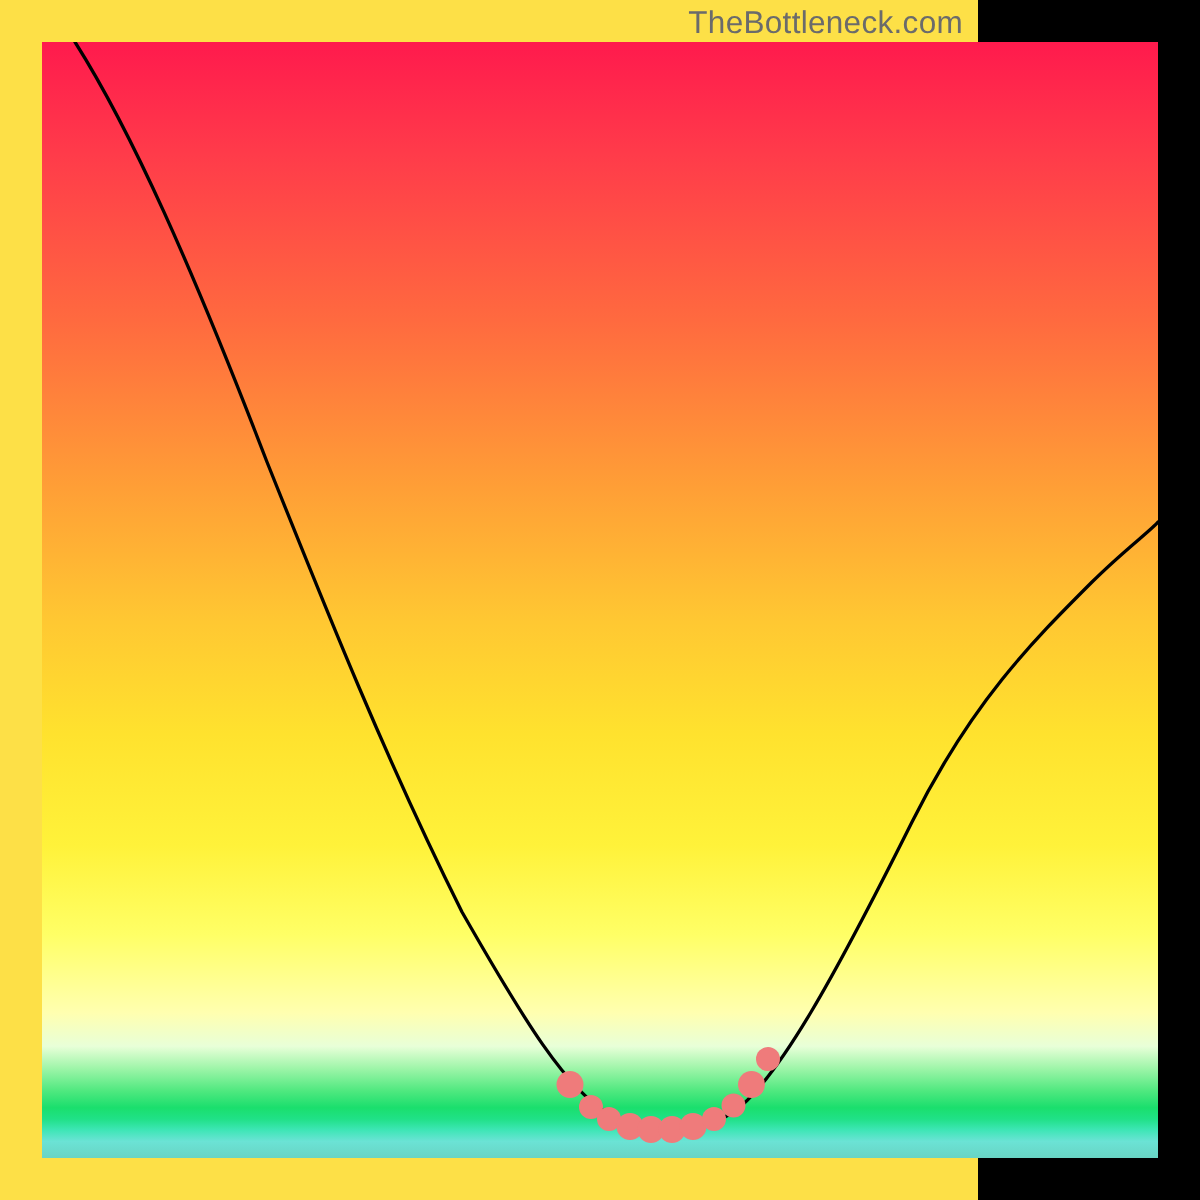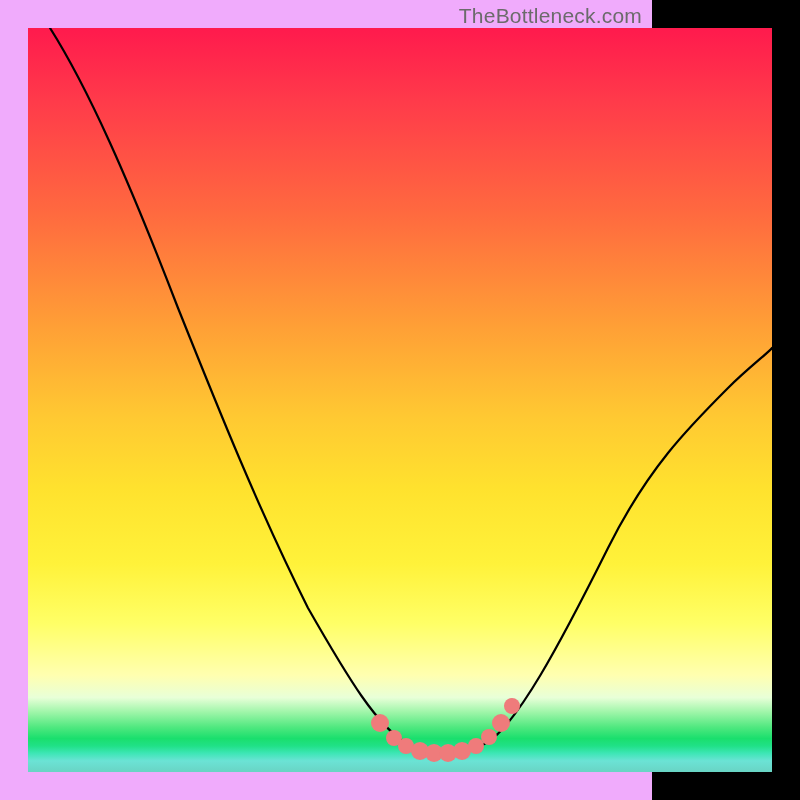--- a/index.html
+++ b/index.html
@@ -8,21 +8,21 @@
     width: 800px;
     height: 800px;
     overflow: hidden;
     background: #000;
     font-family: Arial, Helvetica, sans-serif;
   }
   .frame {
     position: relative;
     width: 652px;
     height: 800px;
-    background: #f0abfc;
+    background: #fde047;
   }
   .plot-area {
     position: absolute;
     left: 28px;
     top: 28px;
     width: 744px;
     height: 744px;
     
     background: linear-gradient(
       to bottom,

